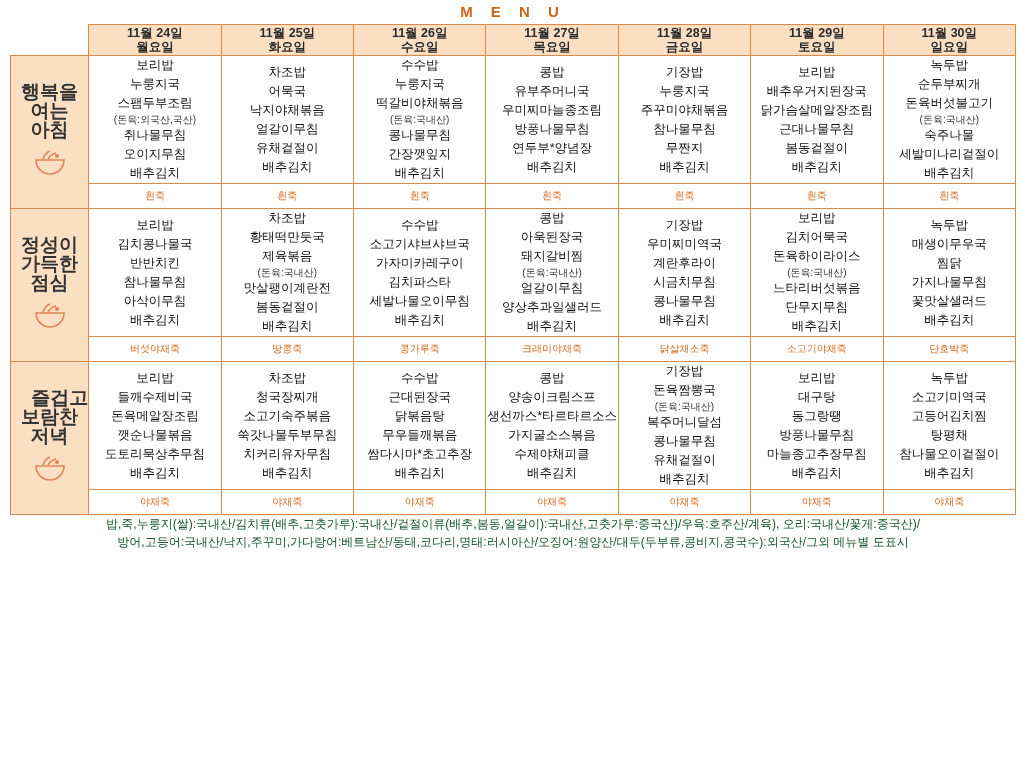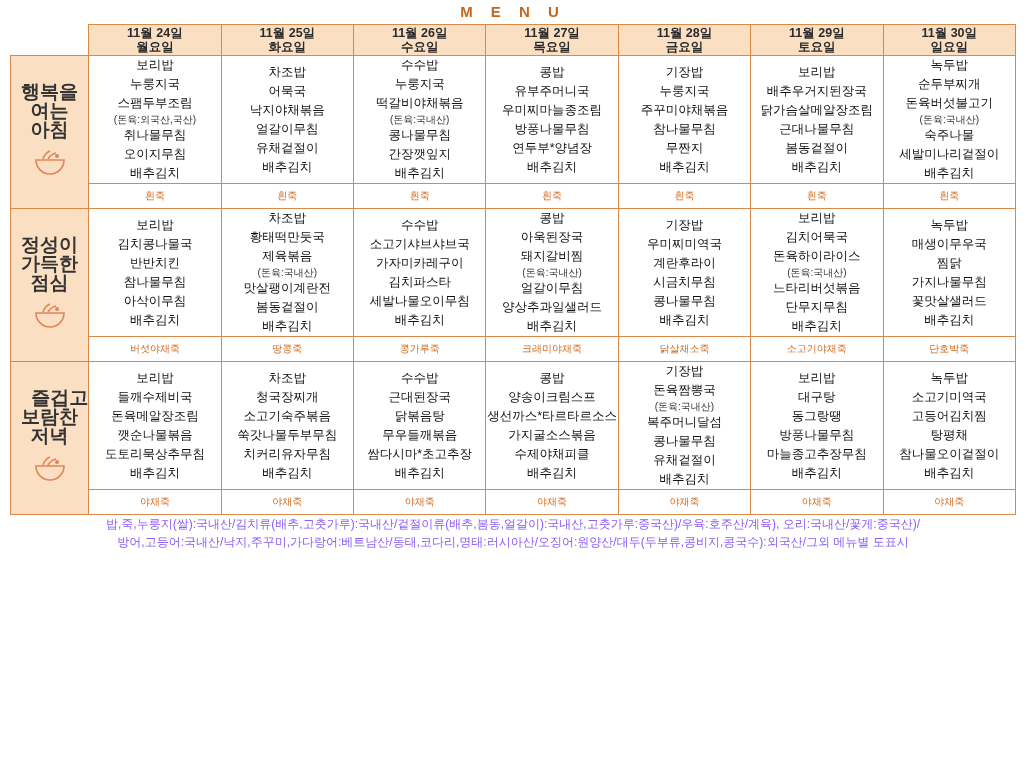--- a/index.html
+++ b/index.html
@@ -72,21 +72,21 @@
     text-align:center;
     font-weight:bold;
     font-size:13.5px;
     padding:7px 0 3px 0;
     color:#111;
   }
   .footnote{
     text-align:center;
     font-size:12px;
     line-height:18px;
-    color:#8b5cf6;
+    color:#14532d;
   }
   .ricon{display:inline-block;width:34px;height:30px;}
 </style>
 </head>
 <body>
 
 <div class="page">
 
   <div class="title">M E N U</div>
 

